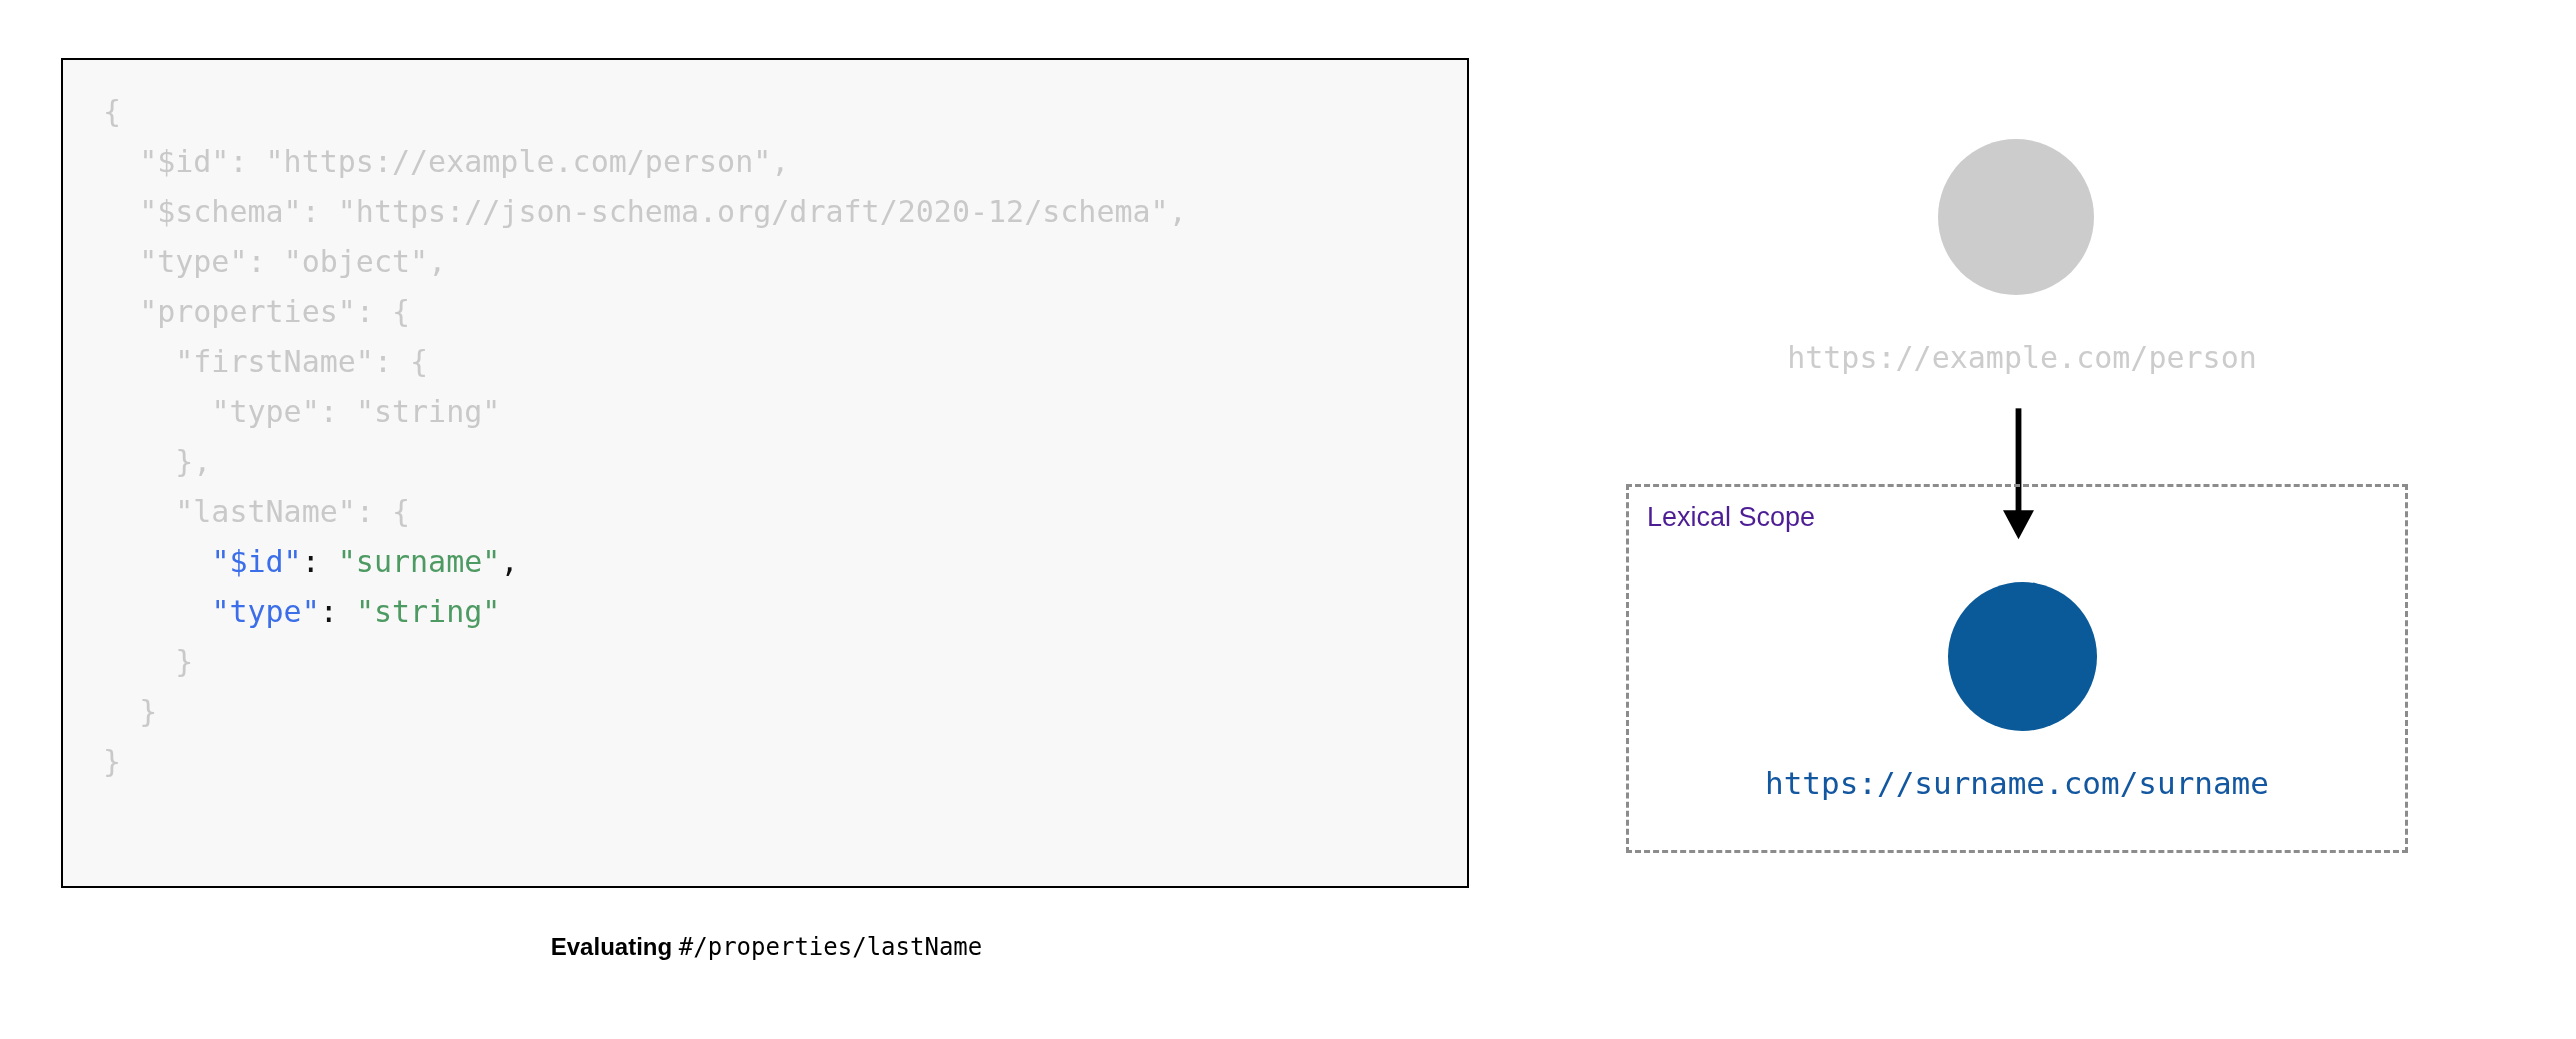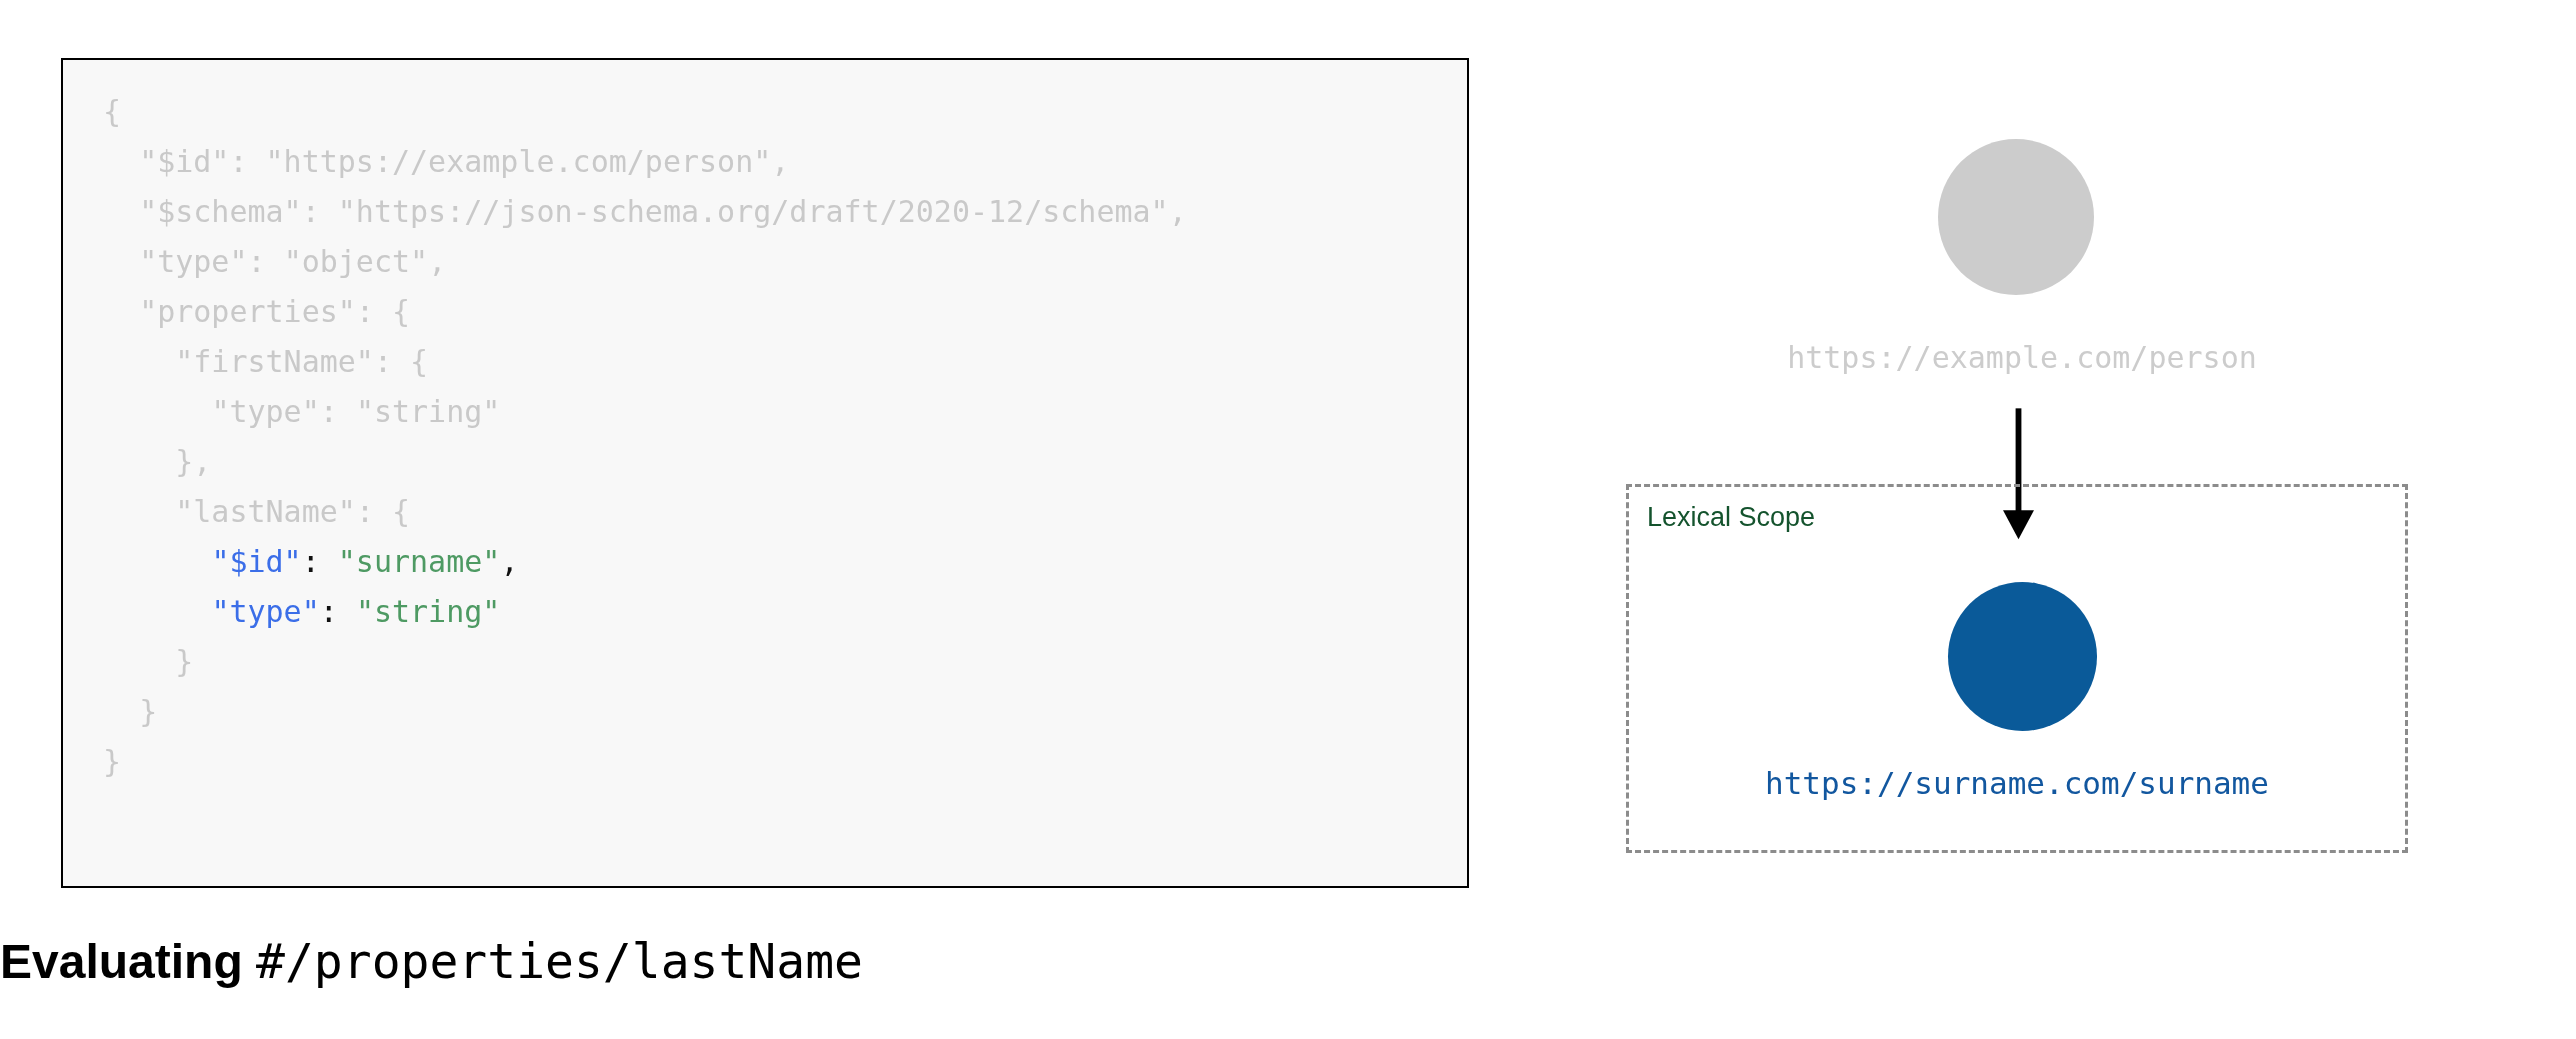--- a/index.html
+++ b/index.html
@@ -56,22 +56,22 @@
   .tok-key-dim          { color: #c9c9c9; }
   .tok-str-dim          { color: #c9c9c9; }
   .tok-punc-dim         { color: #c9c9c9; }
   .tok-key              { color: #3b6ee8; }
   .tok-str              { color: #4e9a63; }
   .tok-punc             { color: #111111; }
 
   
   .caption {
     position: absolute;
-    text-align: left;
-    font-size: 48px;
+    text-align: center;
+    font-size: 24px;
     color: #000000;
     white-space: nowrap;
   }
   .caption .cap-strong {
     font-family: "Liberation Sans", sans-serif;
     font-weight: bold;
   }
   .caption .cap-mono {
     font-family: "DejaVu Sans Mono", "Liberation Mono", monospace;
     font-weight: normal;
@@ -126,21 +126,21 @@
     box-sizing: border-box;
     border: 3.9px dashed #8c8c8c;
     background: transparent;
   }
   #scope-box-label {
     position: absolute;
     left: 114px;   
     top: 502px;
     font-family: "Liberation Sans", sans-serif;
     font-size: 27px;
-    color: #14532d;
+    color: #4c1d95;
     white-space: nowrap;
   }
   #inner-node {
     position: absolute;
     left: 415px;   
     top: 582px;
     width: 149px;
     height: 149px;
     border-radius: 50%;
     background: #0a5a99;

